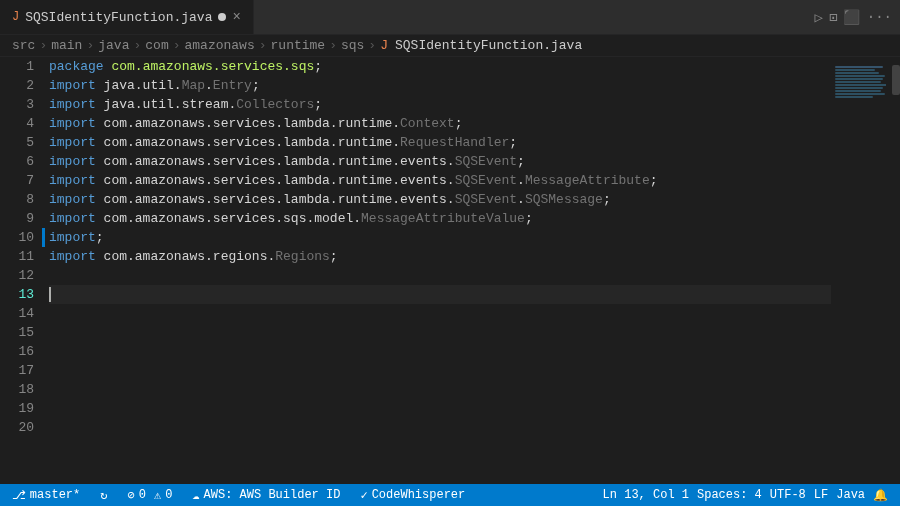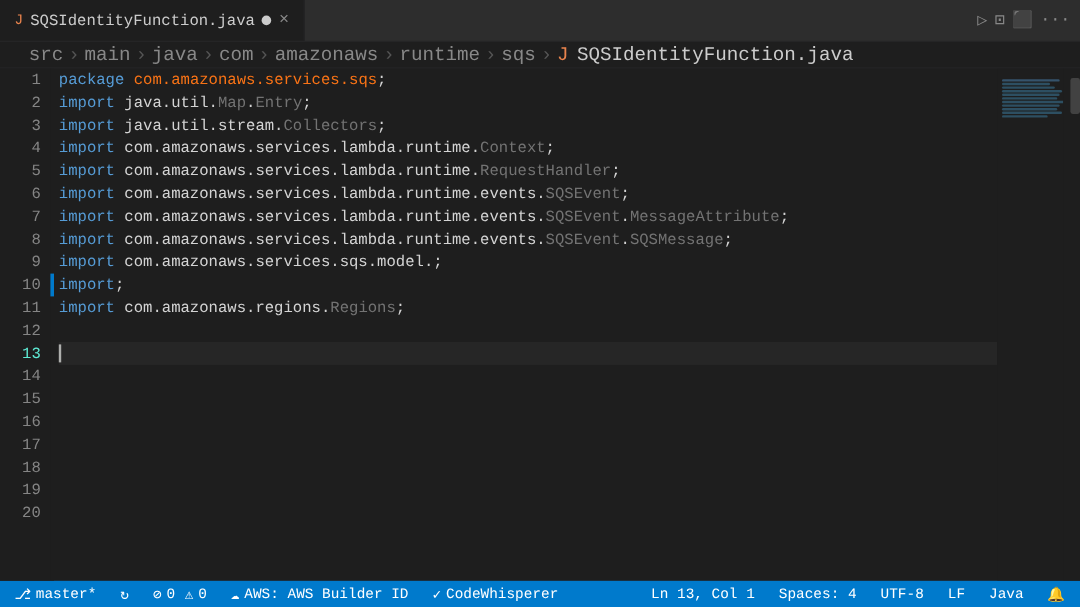--- a/index.html
+++ b/index.html
@@ -63,22 +63,22 @@
       color: #888;
     }
     .tab-actions span {
       cursor: pointer;
       font-size: 14px;
     }
 
     
     .breadcrumb {
       background: #1e1e1e;
-      padding: 4px 24px;
-      font-size: 16px;
+      padding: 4px 12px;
+      font-size: 13px;
       color: #888;
       display: flex;
       align-items: center;
       gap: 4px;
       height: 22px;
       flex-shrink: 0;
       border-bottom: 1px solid #252526;
     }
     .breadcrumb-sep { color: #555; }
     .breadcrumb-file { color: #cccccc; }
@@ -127,21 +127,21 @@
       display: flex;
       align-items: center;
     }
     .code-line.active-line {
       background: rgba(255,255,255,0.04);
     }
 
     
     .kw { color: #569cd6; }         
     .type { color: #737373; }         
-    .pkg-gray { color: #f97316; }
+    .pkg-gray { color: #bef264; }
     .plain { color: #d4d4d4; }
 
     
     .scrollbar-area {
       width: 14px;
       background: #1e1e1e;
       flex-shrink: 0;
       position: relative;
     }
     .scrollbar-track {
@@ -196,21 +196,20 @@
     }
     .status-left {
       display: flex;
       align-items: center;
       gap: 12px;
     }
     .status-right {
       margin-left: auto;
       display: flex;
       align-items: center;
-      gap: 12px;
     }
     .status-item {
       display: flex;
       align-items: center;
       gap: 4px;
       cursor: pointer;
       padding: 0 4px;
       height: 22px;
       white-space: nowrap;
     }
@@ -310,21 +309,21 @@
 
     <div class="code-line">
       <span class="kw">import</span><span class="plain"> com.amazonaws.services.lambda.runtime.events.</span><span class="type">SQSEvent</span><span class="plain">.</span><span class="type">MessageAttribute</span><span class="plain">;</span>
     </div>
 
     <div class="code-line">
       <span class="kw">import</span><span class="plain"> com.amazonaws.services.lambda.runtime.events.</span><span class="type">SQSEvent</span><span class="plain">.</span><span class="type">SQSMessage</span><span class="plain">;</span>
     </div>
 
     <div class="code-line">
-      <span class="kw">import</span><span class="plain"> com.amazonaws.services.sqs.model.</span><span class="plain">;</span>
+      <span class="kw">import</span><span class="plain"> com.amazonaws.services.sqs.model.</span><span class="type">MessageAttributeValue</span><span class="plain">;</span>
     </div>
 
     <div class="code-line">
       <span class="kw">import</span><span class="plain">;</span>
     </div>
 
     <div class="code-line">
       <span class="kw">import</span><span class="plain"> com.amazonaws.regions.</span><span class="type">Regions</span><span class="plain">;</span>
     </div>
 

